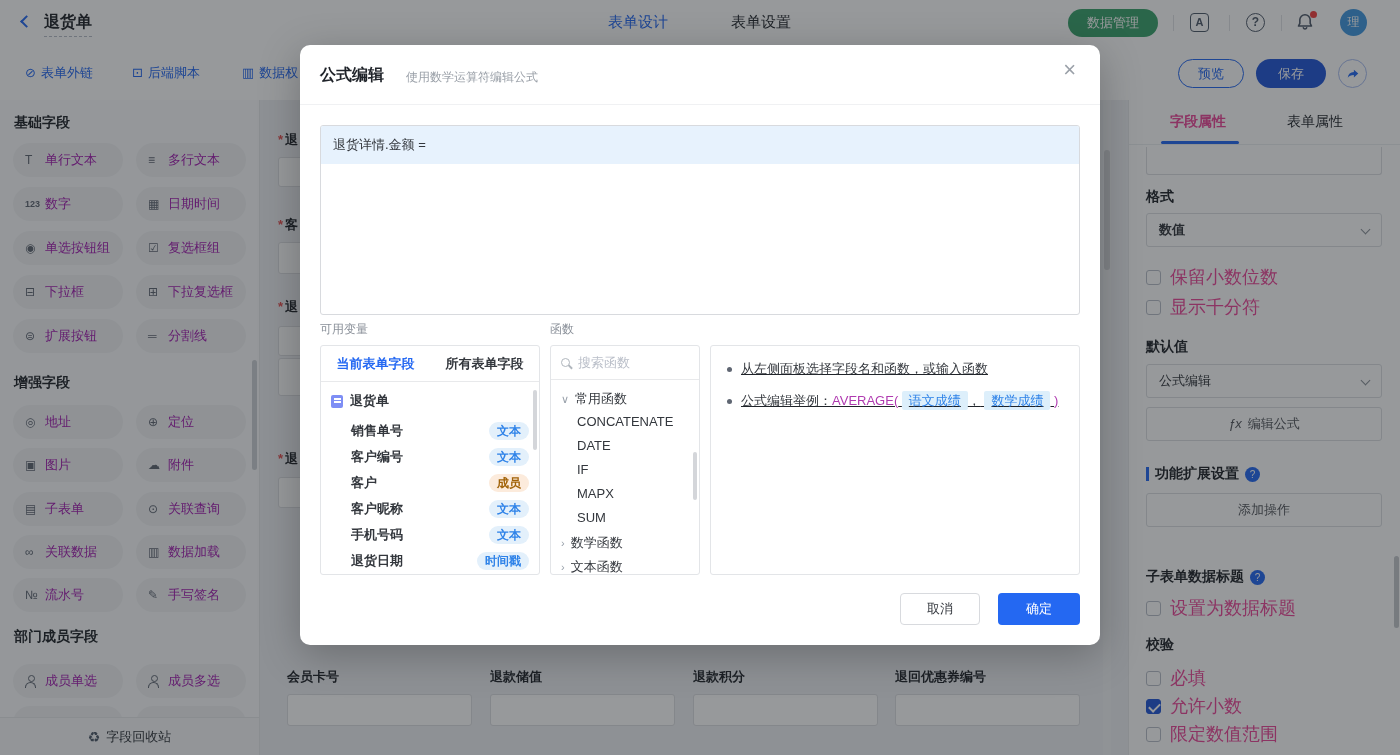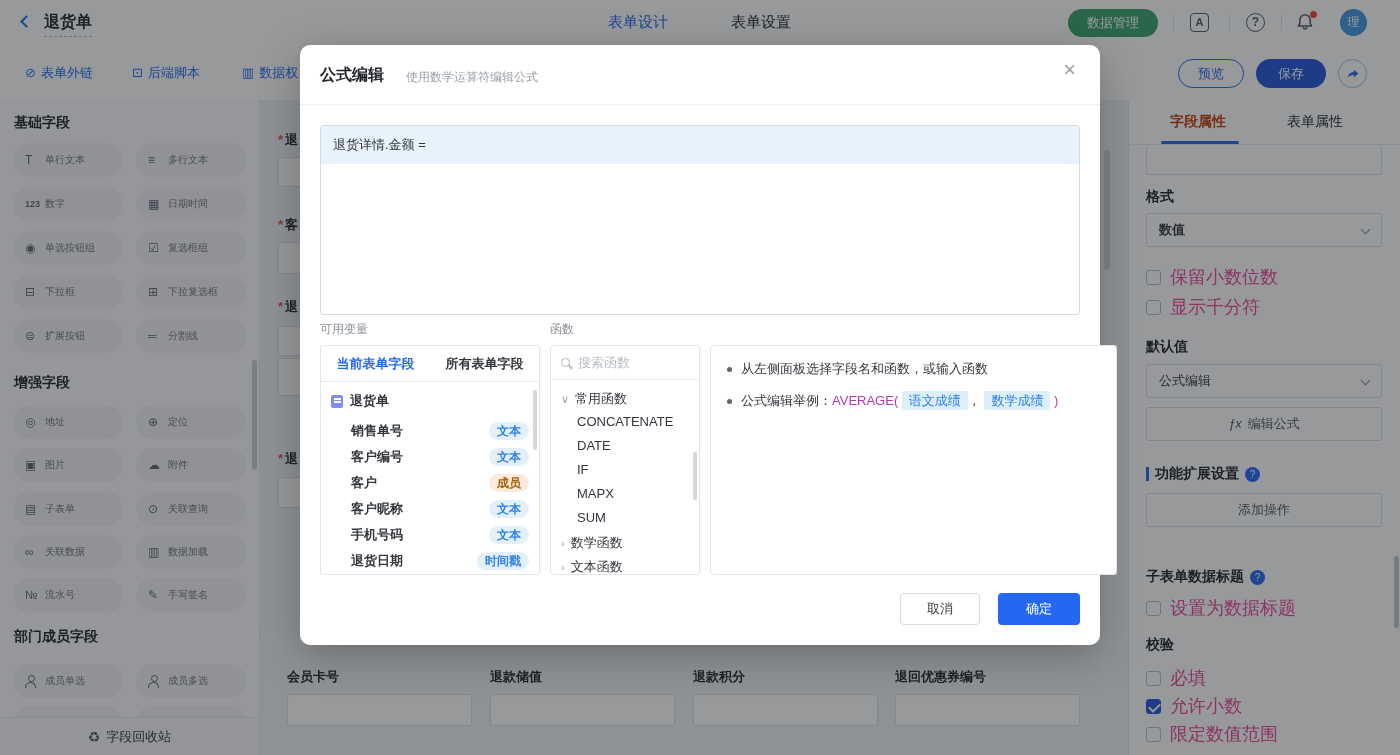--- a/index.html
+++ b/index.html
@@ -26,40 +26,40 @@
   .sb-icon{margin-right:5px;font-size:13px;}
   .btn-preview{position:absolute;left:1178px;top:14px;width:66px;height:29px;border:1px solid #2468f2;border-radius:15px;color:#2468f2;background:#fff;text-align:center;line-height:27px;font-size:13px;}
   .btn-save{position:absolute;left:1256px;top:14px;width:70px;height:29px;border-radius:15px;background:#2157d8;color:#fff;text-align:center;line-height:29px;font-size:13px;}
   .btn-share{position:absolute;left:1338px;top:14px;width:29px;height:29px;border-radius:50%;border:1px solid #a9bdf0;background:#fff;display:flex;align-items:center;justify-content:center;}
 
   
   .sidebar{position:absolute;left:0;top:100px;width:260px;height:655px;background:#fbfcfd;border-right:1px solid #e8e9eb;}
   .side-title{position:absolute;left:14px;font-size:14px;font-weight:700;color:#1f2329;}
   .pill{position:absolute;width:110px;height:34px;border-radius:17px;background:#f2f3f5;display:flex;align-items:center;padding-left:12px;}
   .pill .ficon{width:20px;color:#5f6672;font-size:12px;flex:none;}
-  .pill .flabel{font-size:10px;color:#737373;white-space:nowrap;}
+  .pill .flabel{font-size:13px;color:#a21caf;white-space:nowrap;}
   .pill.c1{left:13px;} .pill.c2{left:136px;}
   .side-scroll{position:absolute;left:252px;top:260px;width:5px;height:110px;background:#cdd0d5;border-radius:3px;}
   .side-foot{position:absolute;left:0;top:617px;width:259px;height:38px;background:#f7f8fa;border-top:1px solid #e8e9eb;display:flex;align-items:center;justify-content:center;gap:6px;color:#33373d;z-index:2;}
   .person-icon{display:inline-block;width:12px;height:13px;position:relative;flex:none;margin-right:8px;}
   .person-icon::before{content:"";position:absolute;left:3px;top:0;width:5px;height:5px;border:1.4px solid #5f6672;border-radius:50%;}
   .person-icon::after{content:"";position:absolute;left:0;top:7px;width:9px;height:5px;border:1.4px solid #5f6672;border-bottom:none;border-radius:6px 6px 0 0;}
 
   
   .canvas{position:absolute;left:260px;top:100px;width:868px;height:655px;background:#eef0f4;}
   .req{color:#e34d4d;margin-right:2px;}
   .c-label{position:absolute;font-size:13px;font-weight:700;color:#1f2329;white-space:nowrap;}
   .c-box{position:absolute;background:#fff;border:1px solid #dcdee2;border-radius:3px;}
   .canvas-scroll-track{position:absolute;left:843px;top:0;width:8px;height:655px;background:#f3f4f6;}
   .canvas-scroll-thumb{position:absolute;left:844px;top:50px;width:6px;height:120px;background:#d5d7da;border-radius:3px;}
 
   
   .rightpanel{position:absolute;left:1128px;top:100px;width:272px;height:655px;background:#fff;border-left:1px solid #e8e9eb;}
   .rp-tab{position:absolute;top:13px;font-size:14px;}
-  .rp-tab.active{color:#c2410c;font-weight:700;}
+  .rp-tab.active{color:#ec4899;font-weight:700;}
   .rp-underline{position:absolute;left:32px;top:41px;width:78px;height:3px;background:#2468f2;border-radius:2px;}
   .rp-border{position:absolute;left:0;top:44px;width:272px;height:1px;background:#eceef0;}
   .rp-label{position:absolute;left:17px;font-size:14px;font-weight:700;color:#1f2329;}
   .rp-select{position:absolute;left:17px;width:236px;height:34px;border:1px solid #dcdee2;border-radius:3px;background:#fff;line-height:32px;padding-left:12px;color:#33373d;}
   .rp-select .chev{position:absolute;right:12px;top:12px;}
   .rp-btn{position:absolute;left:17px;width:236px;height:34px;border:1px solid #dcdee2;border-radius:3px;background:#fff;text-align:center;line-height:32px;color:#55585e;}
   .chev{width:7px;height:7px;border-right:1.5px solid #8a9099;border-bottom:1.5px solid #8a9099;transform:rotate(45deg);display:inline-block;}
   .cbrow{position:absolute;left:17px;display:flex;align-items:center;gap:9px;}
   .cb{width:15px;height:15px;border:1px solid #b9bec8;border-radius:3px;background:#fff;flex:none;position:relative;}
   .cb.checked{background:#2157d8;border-color:#2157d8;}
@@ -98,21 +98,21 @@
   .v-scroll{position:absolute;right:2px;top:44px;width:4px;height:60px;background:#d4d6da;border-radius:2px;}
   .funcs{left:250px;width:150px;}
   .fsearch{position:absolute;left:0;top:0;width:100%;height:34px;border-bottom:1px solid #e8e9eb;display:flex;align-items:center;padding-left:10px;gap:8px;}
   .search-icon{width:9px;height:9px;border:1.5px solid #b0b6bd;border-radius:50%;position:relative;display:inline-block;flex:none;}
   .search-icon::after{content:"";position:absolute;width:5px;height:1.5px;background:#b0b6bd;transform:rotate(45deg);right:-4px;bottom:-1px;}
   .fplaceholder{color:#b9bec8;font-size:13px;}
   .frow{position:absolute;left:10px;font-size:13px;color:#33373d;white-space:nowrap;}
   .frow .tchev{color:#98a0aa;margin-right:6px;font-size:11px;}
   .fitem{position:absolute;left:26px;font-size:13px;color:#33373d;}
   .f-scroll{position:absolute;right:2px;top:106px;width:4px;height:48px;background:#d4d6da;border-radius:2px;}
-  .tips{left:410px;width:407px;padding:12px 16px;}
+  .tips{left:410px;width:370px;padding:12px 16px;text-decoration:underline;}
   .tipline{display:flex;align-items:flex-start;gap:9px;margin-bottom:10px;line-height:22px;font-size:13px;color:#33373d;}
   .dot{width:5px;height:5px;border-radius:50%;background:#5f6672;flex:none;margin-top:9px;}
   .fx-purple{color:#b03ab0;}
   .m-cancel{position:absolute;left:600px;top:548px;width:80px;height:32px;border:1px solid #d8dade;border-radius:4px;background:#fff;text-align:center;line-height:30px;color:#33373d;font-size:13px;}
   .m-ok{position:absolute;left:698px;top:548px;width:82px;height:32px;border-radius:4px;background:#2468f2;text-align:center;line-height:32px;color:#fff;font-size:13px;}
 </style>
 </head>
 <body>
 
 <div>

